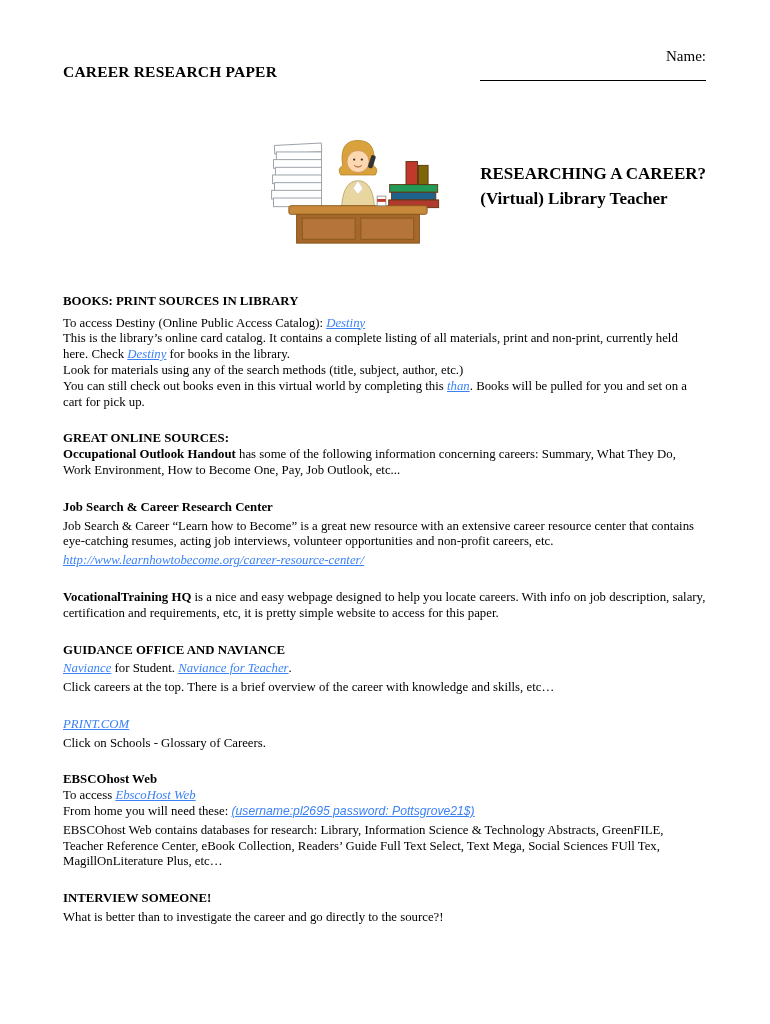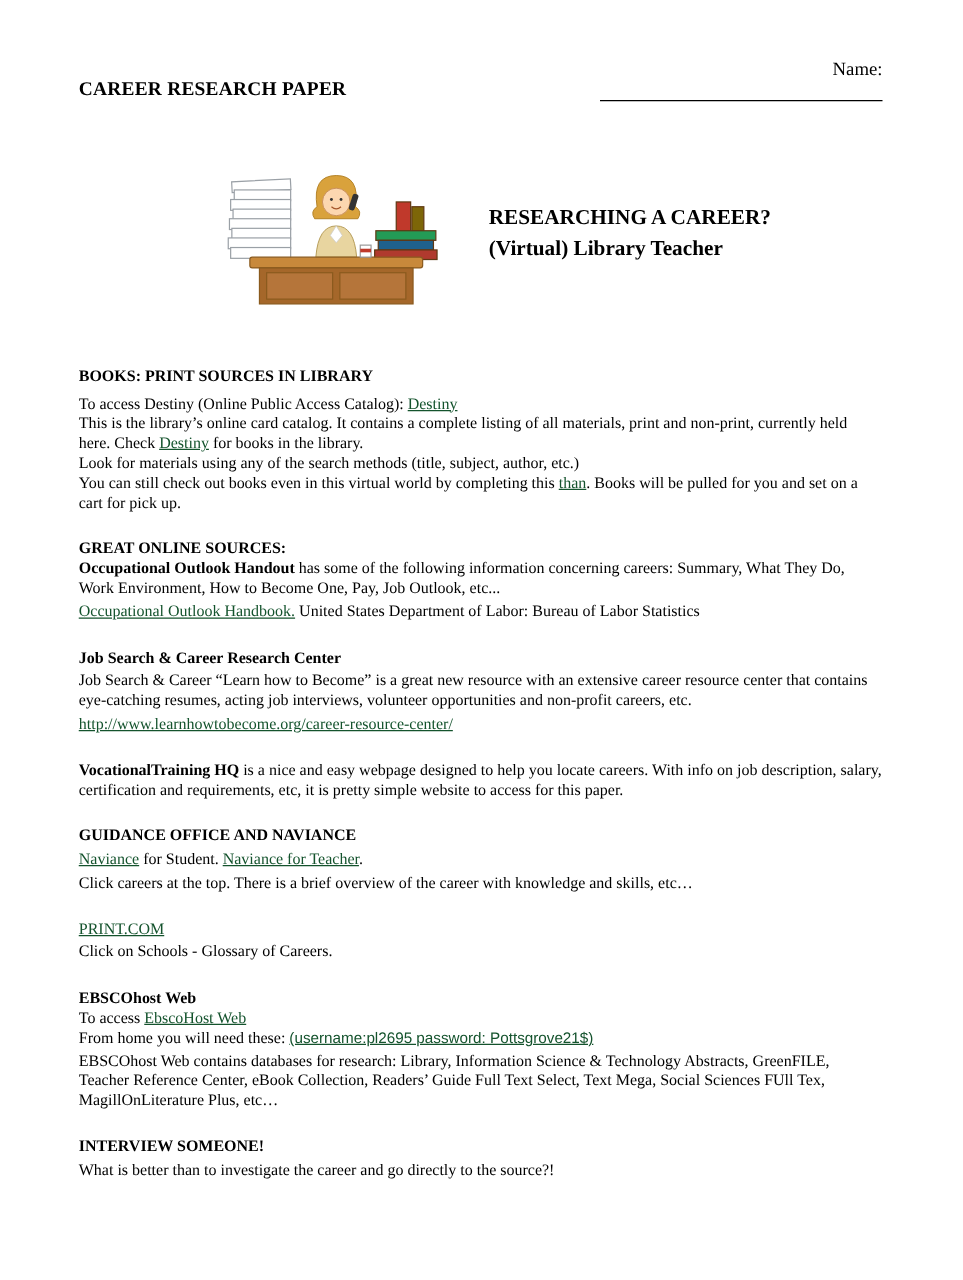--- a/index.html
+++ b/index.html
@@ -39,20 +39,21 @@
     width: 226px;
     border-bottom: 1px solid #000;
     height: 1.05em;
     margin-left: 2px;
   }
   .hero {
     display: flex;
     align-items: center;
     margin-top: 42px;
     padding-left: 110px;
+    justify-content: flex-end;
   }
   .clipart { flex: 0 0 auto; }
   .hero-heading {
     font-size: 17px;
     font-weight: bold;
     line-height: 25px;
     margin-left: 26px;
     white-space: nowrap;
   }
   .sections { margin-top: 44px; }
@@ -64,23 +65,24 @@
     font-weight: bold;
   }
   h3.h-gap { margin-bottom: 6px; }
   p {
     font-size: 12.8px;
     line-height: 15.8px;
     margin: 0;
   }
   .mt { margin-top: 3px; }
   .link {
-    color: #14532d;
+    color: #3b82f6;
     text-decoration: underline;
     cursor: pointer;
+    font-style: italic;
   }
   .sans {
     font-family: "Liberation Sans", sans-serif;
     font-size: 12.2px;
   }
   .bold { font-weight: bold; }
 </style>
 </head>
 <body>
 
@@ -151,21 +153,20 @@
       <h3 class="h-gap">BOOKS: PRINT SOURCES IN LIBRARY</h3>
       <p><span>To access Destiny (Online Public Access Catalog): </span><a class="link">Destiny</a></p>
       <p><span>This is the library’s online card catalog.  It contains a complete listing of all materials, print and non-print, currently held here.  Check </span><a class="link">Destiny</a><span> for  books in the library.</span></p>
       <p>Look for materials using any of the search methods (title, subject, author, etc.)</p>
       <p><span>You can still check out books even in this virtual world by completing this </span><a class="link">than</a><span>.  Books will be pulled for you and set on a cart for pick up.</span></p>
     </section>
 
     <section>
       <h3>GREAT ONLINE SOURCES:</h3>
       <p><span class="bold">Occupational Outlook Handout</span><span> has some of the following information concerning careers: Summary, What They Do, Work Environment, How to Become One, Pay, Job Outlook, etc...</span></p>
-      <p class="mt"><a class="link">Occupational Outlook Handbook.</a><span>  United States Department of Labor: Bureau of Labor Statistics</span></p>
     </section>
 
     <section>
       <h3>Job Search &amp; Career Research Center</h3>
       <p class="mt">Job Search &amp; Career “Learn how to Become” is a great new resource with an extensive career resource center that contains eye-catching resumes, acting job interviews, volunteer opportunities and non-profit careers, etc.</p>
       <p class="mt"><a class="link">http://www.learnhowtobecome.org/career-resource-center/</a></p>
     </section>
 
     <section>
       <p><span class="bold">VocationalTraining HQ</span><span> is a nice and easy webpage designed to help you locate careers.  With info on job description, salary, certification and requirements, etc, it is pretty simple website to access for this paper.</span></p>

